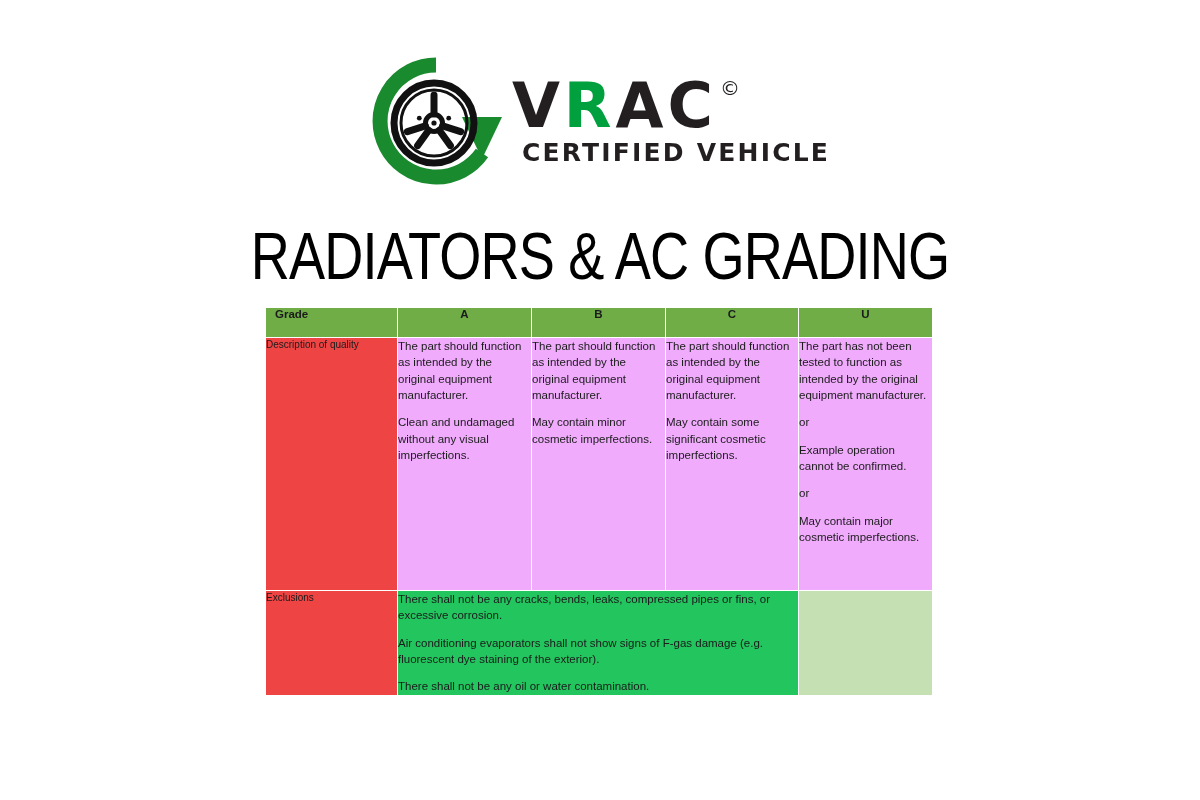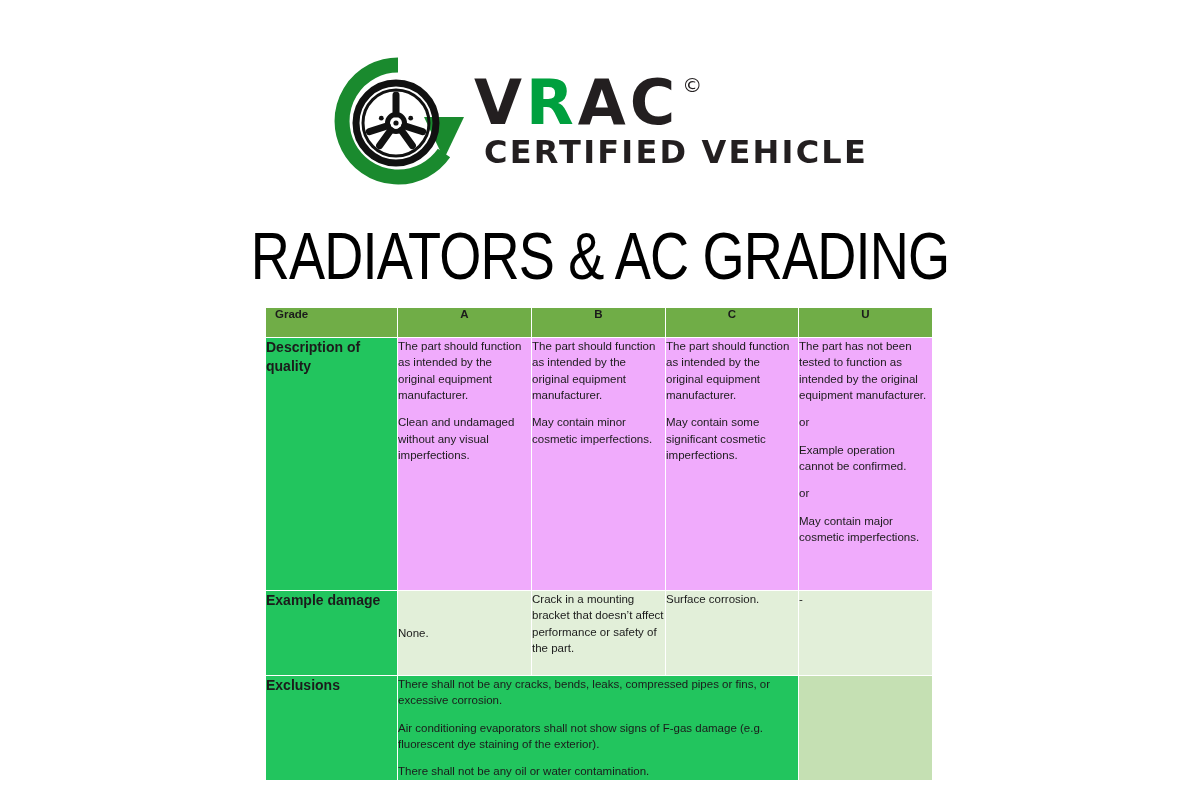--- a/index.html
+++ b/index.html
@@ -62,21 +62,21 @@
   .logo-row1 .ltr-r { color: #00a03e; }
   .logo-copy {
     font-size: 20px;
     color: #231f20;
     margin-left: 3px;
     margin-top: 2px;
     font-weight: normal;
     font-family: "DejaVu Sans", sans-serif;
   }
   .logo-row2 {
-    font-size: 32px;
+    font-size: 25px;
     font-weight: bold;
     letter-spacing: 2.2px;
     color: #231f20;
     margin-top: 4px;
     font-family: "DejaVu Sans", sans-serif;
     margin-left: 10px;
   }
   .logo-row3 {
     font-size: 44px;
     font-weight: bold;
@@ -127,23 +127,23 @@
     color: #1b1b1b;
     vertical-align: middle;
   }
   .hdr.left {
     text-align: left;
     padding-left: 9px;
   }
   .hdr.ctr { text-align: center; }
 
   .lbl {
-    background: #22c55e;
-    font-size: 14px;
-    font-weight: bold;
+    background: #ef4444;
+    font-size: 10px;
+    font-weight: normal;
     color: #1b1b1b;
     vertical-align: middle;
     padding-left: 9px;
     padding-right: 5px;
     line-height: 1.35;
   }
   .cell {
     font-size: 11.5px;
     color: #1b1b1b;
     line-height: 1.42;
@@ -254,35 +254,20 @@
           </td>
         <td class="cell">
             <p>The part has not been tested to function as intended by the original equipment manufacturer.</p>
             <p>or</p>
             <p>Example operation cannot be confirmed.</p>
             <p>or</p>
             <p>May contain major cosmetic imperfections.</p>
           </td>
       </tr>
 
-      <tr class="row-example">
-        <td class="lbl">Example damage</td>
-        <td class="cell mid">
-            <p>None.</p>
-          </td>
-        <td class="cell">
-            <p>Crack in a mounting bracket that doesn’t affect performance or safety of the part.</p>
-          </td>
-        <td class="cell">
-            <p>Surface corrosion.</p>
-          </td>
-        <td class="cell">
-            <p>-</p>
-          </td>
-      </tr>
 
       <tr class="row-excl">
         <td class="lbl">Exclusions</td>
         <td class="cell" colspan="3">
             <p>There shall not be any cracks, bends, leaks, compressed pipes or fins, or excessive corrosion.</p>
             <p>Air conditioning evaporators shall not show signs of F-gas damage (e.g. fluorescent dye staining of the exterior).</p>
             <p>There shall not be any oil or water contamination.</p>
           </td>
         <td class="cell empty"></td>
       </tr>

